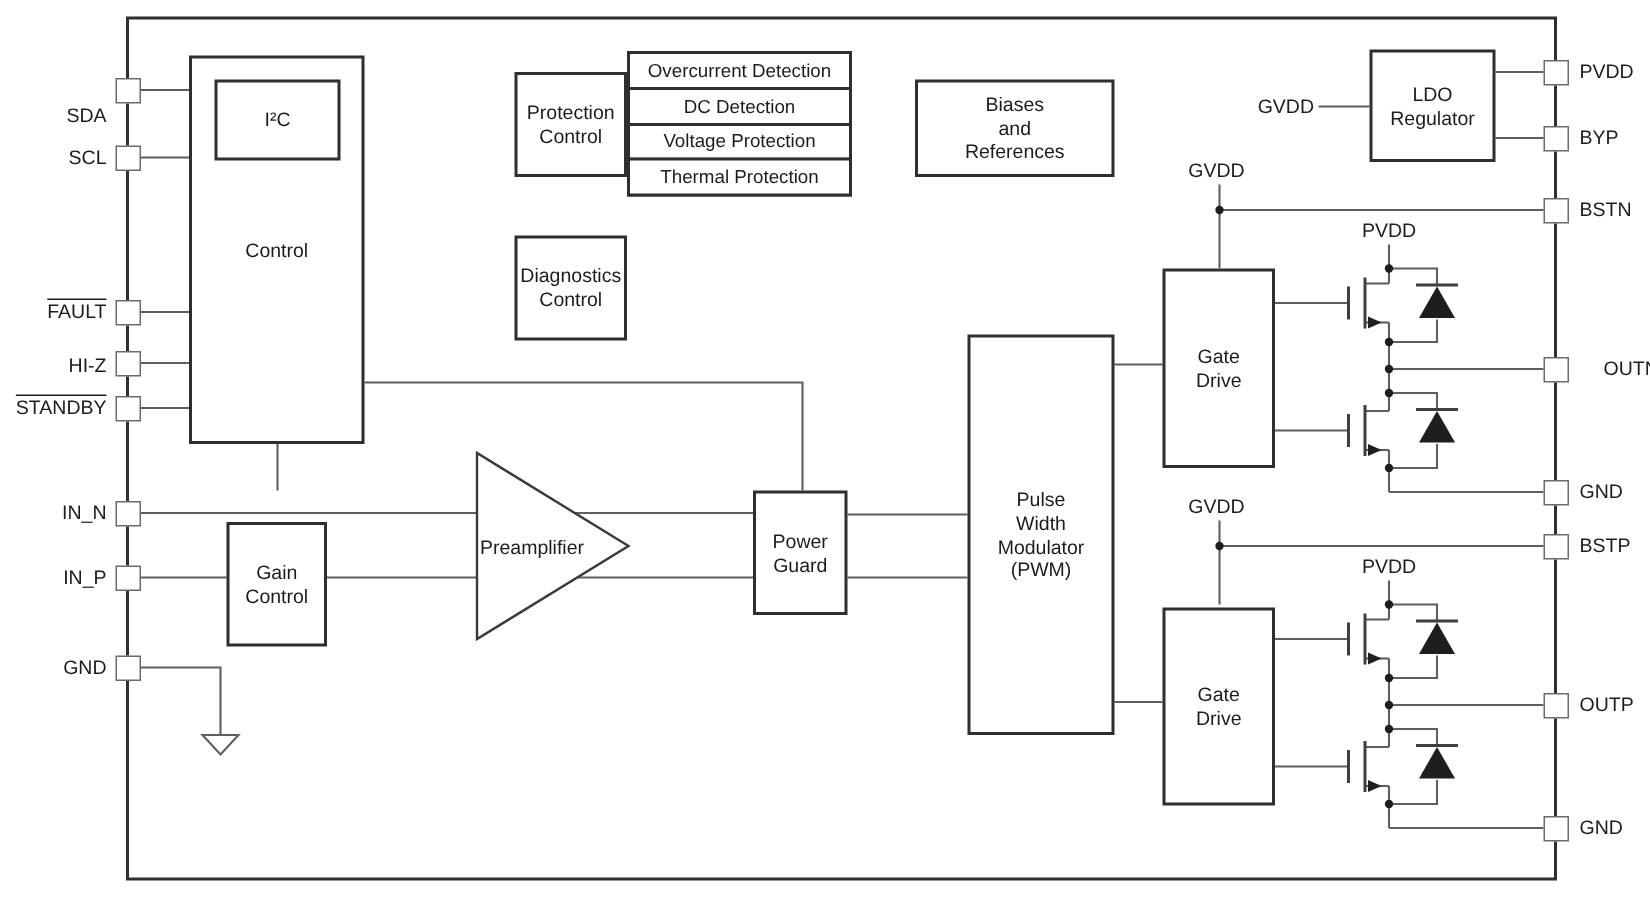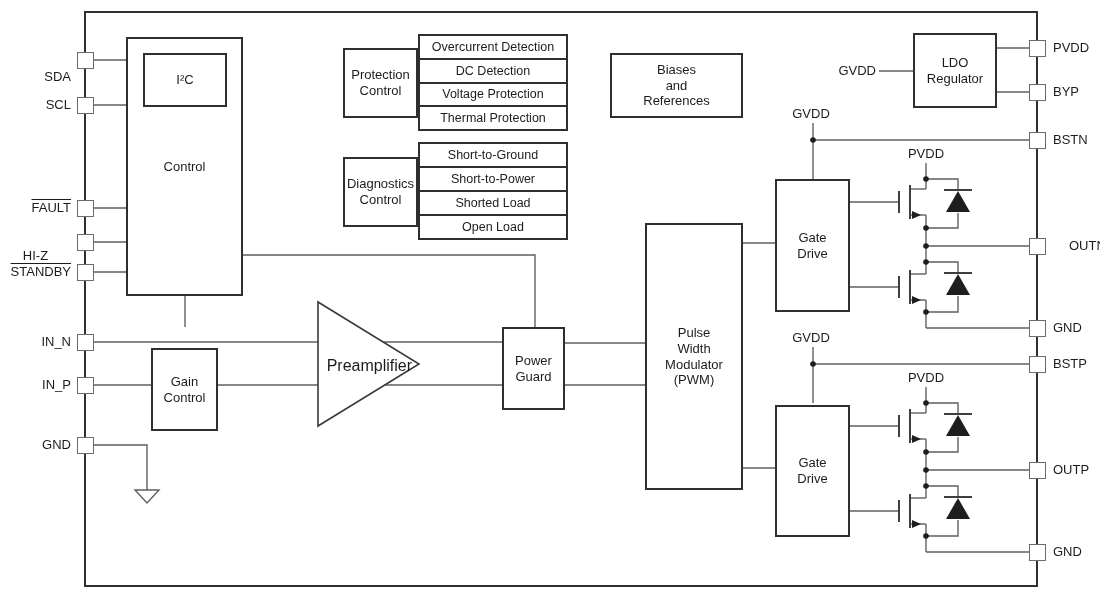--- a/index.html
+++ b/index.html
@@ -17,21 +17,21 @@
   .stack .row{flex:1;display:flex;align-items:center;justify-content:center;font-size:12.5px;background:#fff;}
   .stack .row + .row{border-top:2px solid #2f2f2f;}
   .pin{position:absolute;box-sizing:border-box;width:17px;height:17px;border:1.6px solid #6b6b6b;background:#ffffff;}
   .plabel{position:absolute;font-size:13px;height:16px;line-height:16px;}
   .plabel.left{left:0;width:71px;text-align:right;}
   .plabel.right{left:1053px;text-align:left;}
   .rail{position:absolute;font-size:13px;height:15px;line-height:15px;width:60px;}
   .rail.center{text-align:center;}
   .rail.rightalign{text-align:right;}
   .overline{text-decoration:overline;}
-  .amp-label{position:absolute;left:308px;top:357px;width:104px;text-align:right;font-size:16px;}
+  .amp-label{position:absolute;left:320px;top:357px;width:104px;text-align:left;font-size:13px;}
 </style>
 </head>
 <body>
 
 <div id="stage">
 
   <svg id="wires" width="1100" height="602" viewBox="0 0 1100 602">
 
     <rect x="85" y="12" width="952" height="574" fill="none" stroke="#2f2f2f" stroke-width="2"></rect>
 
@@ -130,26 +130,20 @@
   <div class="block" style="left:913px;top:33px;width:84px;height:75px;">LDO
 Regulator</div>
 
   <div class="stack" style="left:418px;top:34px;width:150px;height:97px;">
     <div class="row">Overcurrent Detection</div>
     <div class="row">DC Detection</div>
     <div class="row">Voltage Protection</div>
     <div class="row">Thermal Protection</div>
   </div>
 
-  <div class="stack" style="left:418px;top:142px;width:150px;height:98px;">
-    <div class="row">Short-to-Ground</div>
-    <div class="row">Short-to-Power</div>
-    <div class="row">Shorted Load</div>
-    <div class="row">Open Load</div>
-  </div>
 
   <div class="amp-label">Preamplifier</div>
 
   <div class="pin" style="left:76.5px;top:51.5px;"></div>
   <div class="pin" style="left:76.5px;top:96.5px;"></div>
   <div class="pin" style="left:76.5px;top:199.5px;"></div>
   <div class="pin" style="left:76.5px;top:233.5px;"></div>
   <div class="pin" style="left:76.5px;top:263.5px;"></div>
   <div class="pin" style="left:76.5px;top:333.5px;"></div>
   <div class="pin" style="left:76.5px;top:376.5px;"></div>
@@ -160,21 +154,21 @@
   <div class="pin" style="left:1028.5px;top:131.5px;"></div>
   <div class="pin" style="left:1028.5px;top:237.5px;"></div>
   <div class="pin" style="left:1028.5px;top:319.5px;"></div>
   <div class="pin" style="left:1028.5px;top:355.5px;"></div>
   <div class="pin" style="left:1028.5px;top:461.5px;"></div>
   <div class="pin" style="left:1028.5px;top:543.5px;"></div>
 
   <div class="plabel left" style="top:69px;">SDA</div>
   <div class="plabel left" style="top:97px;">SCL</div>
   <div class="plabel left overline" style="top:200px;">FAULT</div>
-  <div class="plabel left" style="top:248px;text-align:center;">HI-Z</div>
+  <div class="plabel left" style="top:236px;">HI-Z</div>
   <div class="plabel left overline" style="top:264px;">STANDBY</div>
   <div class="plabel left" style="top:334px;">IN_N</div>
   <div class="plabel left" style="top:377px;">IN_P</div>
   <div class="plabel left" style="top:437px;">GND</div>
 
   <div class="plabel right" style="top:40px;">PVDD</div>
   <div class="plabel right" style="top:84px;">BYP</div>
   <div class="plabel right" style="top:132px;">BSTN</div>
   <div class="plabel right" style="top:238px;margin-left:16px;">OUTN</div>
   <div class="plabel right" style="top:320px;">GND</div>

